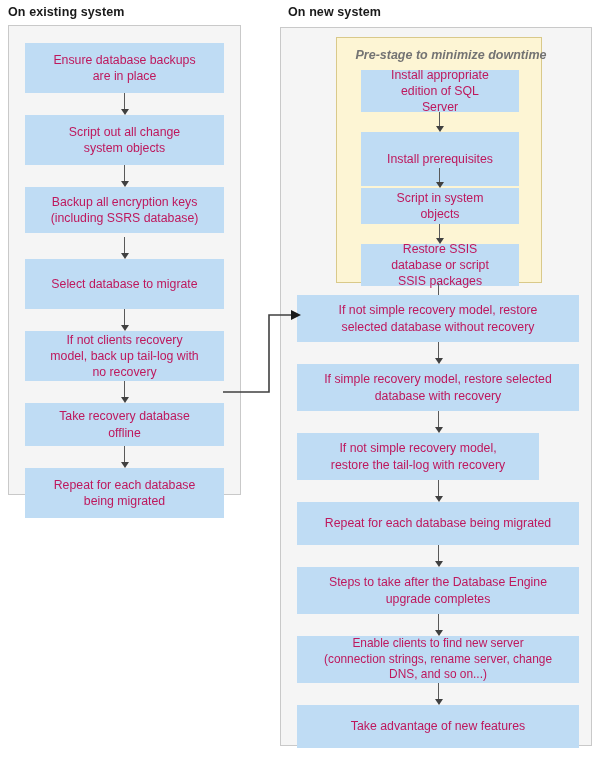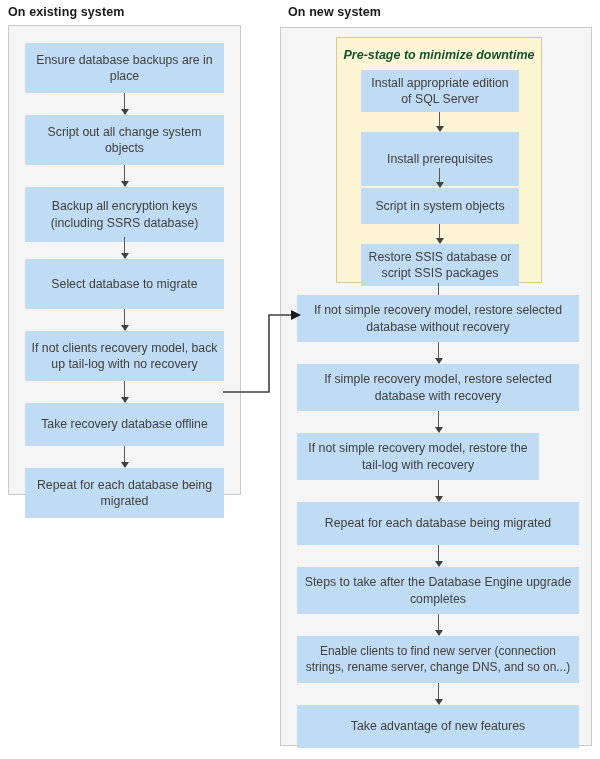--- a/index.html
+++ b/index.html
@@ -45,44 +45,44 @@
     left: 55px;   
     top: 9px;
     width: 206px;
     height: 246px;
     background: #fdf5d4;
     border: 1px solid #d9c98a;
     box-sizing: border-box;
   }
   #prestage-title {
     position: absolute;
-    left: 0;
+    left: 12px;
     top: 10px;
     width: 100%;
     text-align: center;
     font-size: 12.5px;
     font-weight: bold;
     font-style: italic;
-    color: #14532d;
+    color: #737373;
     white-space: nowrap;
   }
 
   
   .node {
     position: absolute;
     background: #bfdcf4;
     box-sizing: border-box;
     display: flex;
     align-items: center;
     justify-content: center;
     text-align: center;
     font-size: 12.3px;
     line-height: 1.32;
-    color: #404040;
-    padding: 2px 6px;
+    color: #be185d;
+    padding: 2px 24px;
   }
   .node.small { font-size: 11.9px; }
 
   
   .arrow-v {
     position: absolute;
     width: 9px;
     pointer-events: none;
   }
   .arrow-v .shaft {
@@ -120,21 +120,21 @@
     <div class="head" style="top:16px;"></div>
   </div>
 
   <div class="node" style="left:16px; top:89px; width:199px; height:50px;">Script out all change system objects</div>
 
   <div class="arrow-v" style="left:111px; top:139px; height:22px;">
     <div class="shaft" style="height:16px;"></div>
     <div class="head" style="top:16px;"></div>
   </div>
 
-  <div class="node" style="left:16px; top:161px; width:199px; height:55px;">Backup all encryption keys (including SSRS database)</div>
+  <div class="node" style="left:16px; top:161px; width:199px; height:46px;">Backup all encryption keys (including SSRS database)</div>
 
   <div class="arrow-v" style="left:111px; top:211px; height:22px;">
     <div class="shaft" style="height:16px;"></div>
     <div class="head" style="top:16px;"></div>
   </div>
 
   <div class="node" style="left:16px; top:233px; width:199px; height:50px;">Select database to migrate</div>
 
   <div class="arrow-v" style="left:111px; top:283px; height:22px;">
     <div class="shaft" style="height:16px;"></div>

